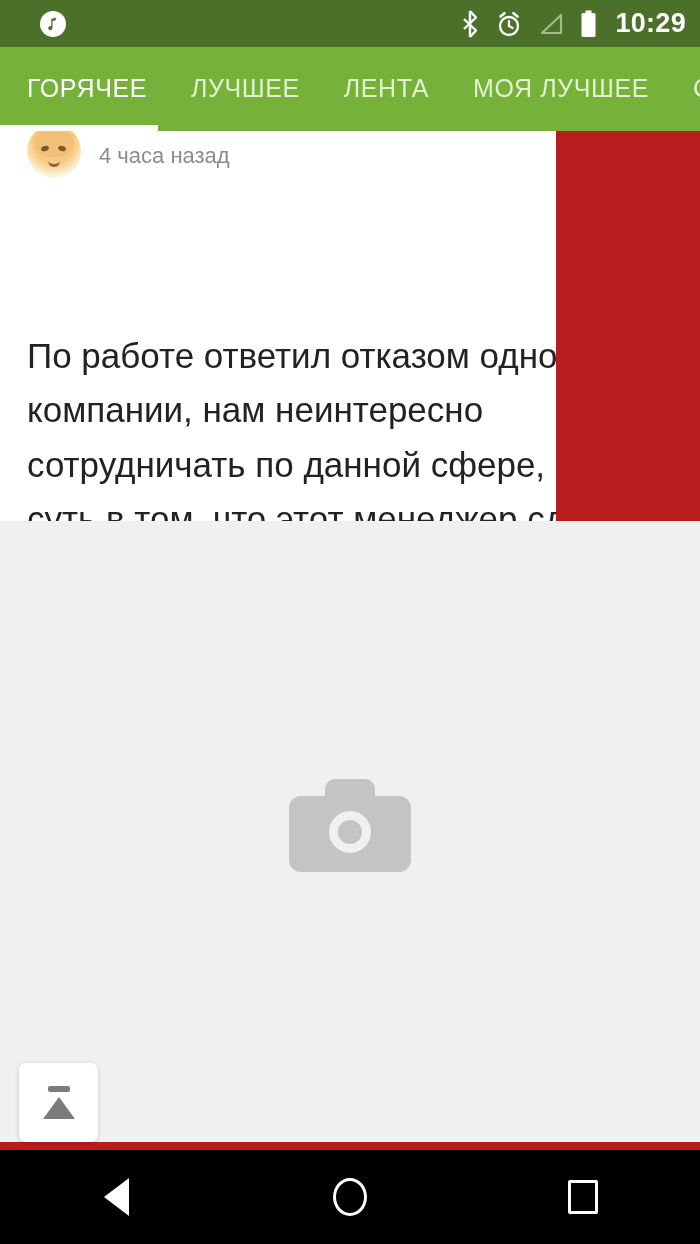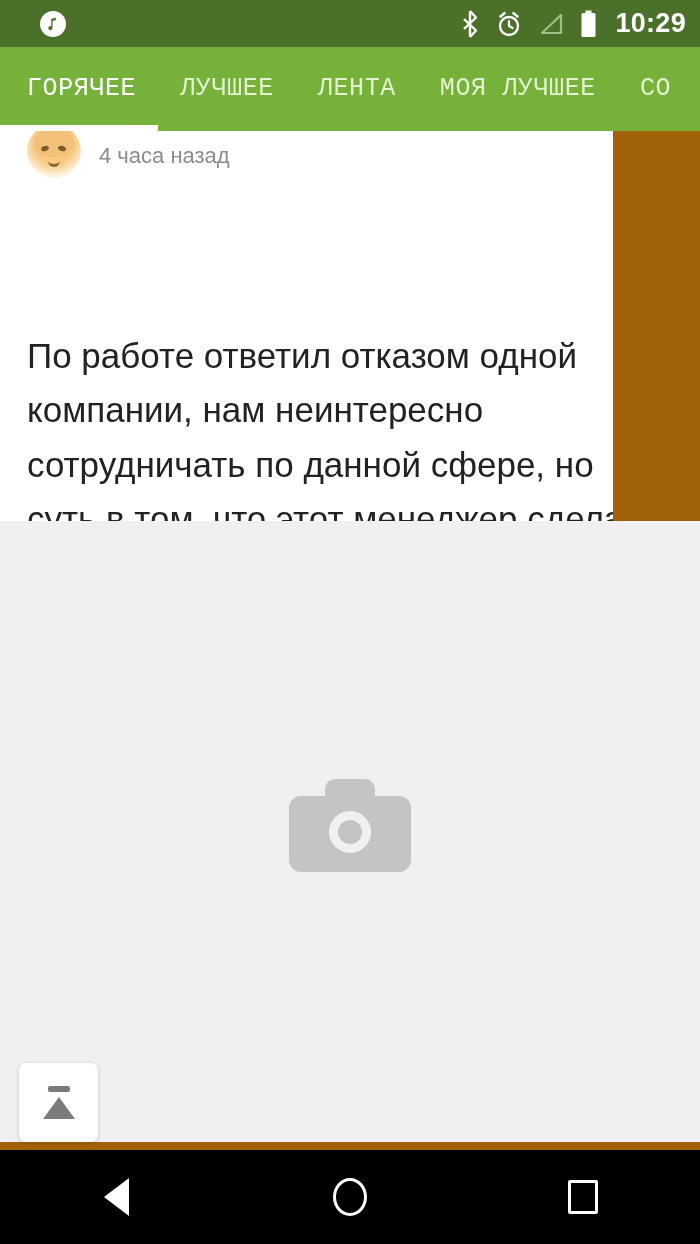--- a/index.html
+++ b/index.html
@@ -9,21 +9,21 @@
   }
   body {
     font-family: "Liberation Sans", sans-serif;
     -webkit-font-smoothing: antialiased;
   }
   .screen {
     position: relative;
     width: 700px;
     height: 1244px;
     overflow: hidden;
-    background: #a16207;
+    background: #b91c1c;
   }
 
   
   .statusbar {
     position: absolute;
     left: 0; top: 0;
     width: 700px;
     height: 47px;
     background: #4b702a;
     display: flex;
@@ -79,39 +79,38 @@
   .tab {
     color: #e3f3d0;
     font-size: 25px;
     font-weight: 500;
     letter-spacing: 0.6px;
     margin-right: 44px;
     line-height: 1;
     flex: 0 0 auto;
     position: relative;
     padding-bottom: 2px;
-    font-family: Liberation Mono, monospace;
   }
   .tab.active {
     color: #ffffff;
   }
   .tab-underline {
     position: absolute;
     left: 0;
     bottom: 0;
     width: 158px;
     height: 6px;
     background: #ffffff;
   }
 
   
   .post-card {
     position: absolute;
     left: 0; top: 131px;
-    width: 613px;
+    width: 556px;
     height: 390px;
     background: #ffffff;
     box-sizing: border-box;
     overflow: hidden;
   }
   .post-head {
     position: absolute;
     left: 0;
     top: -16px;
     width: 700px;

